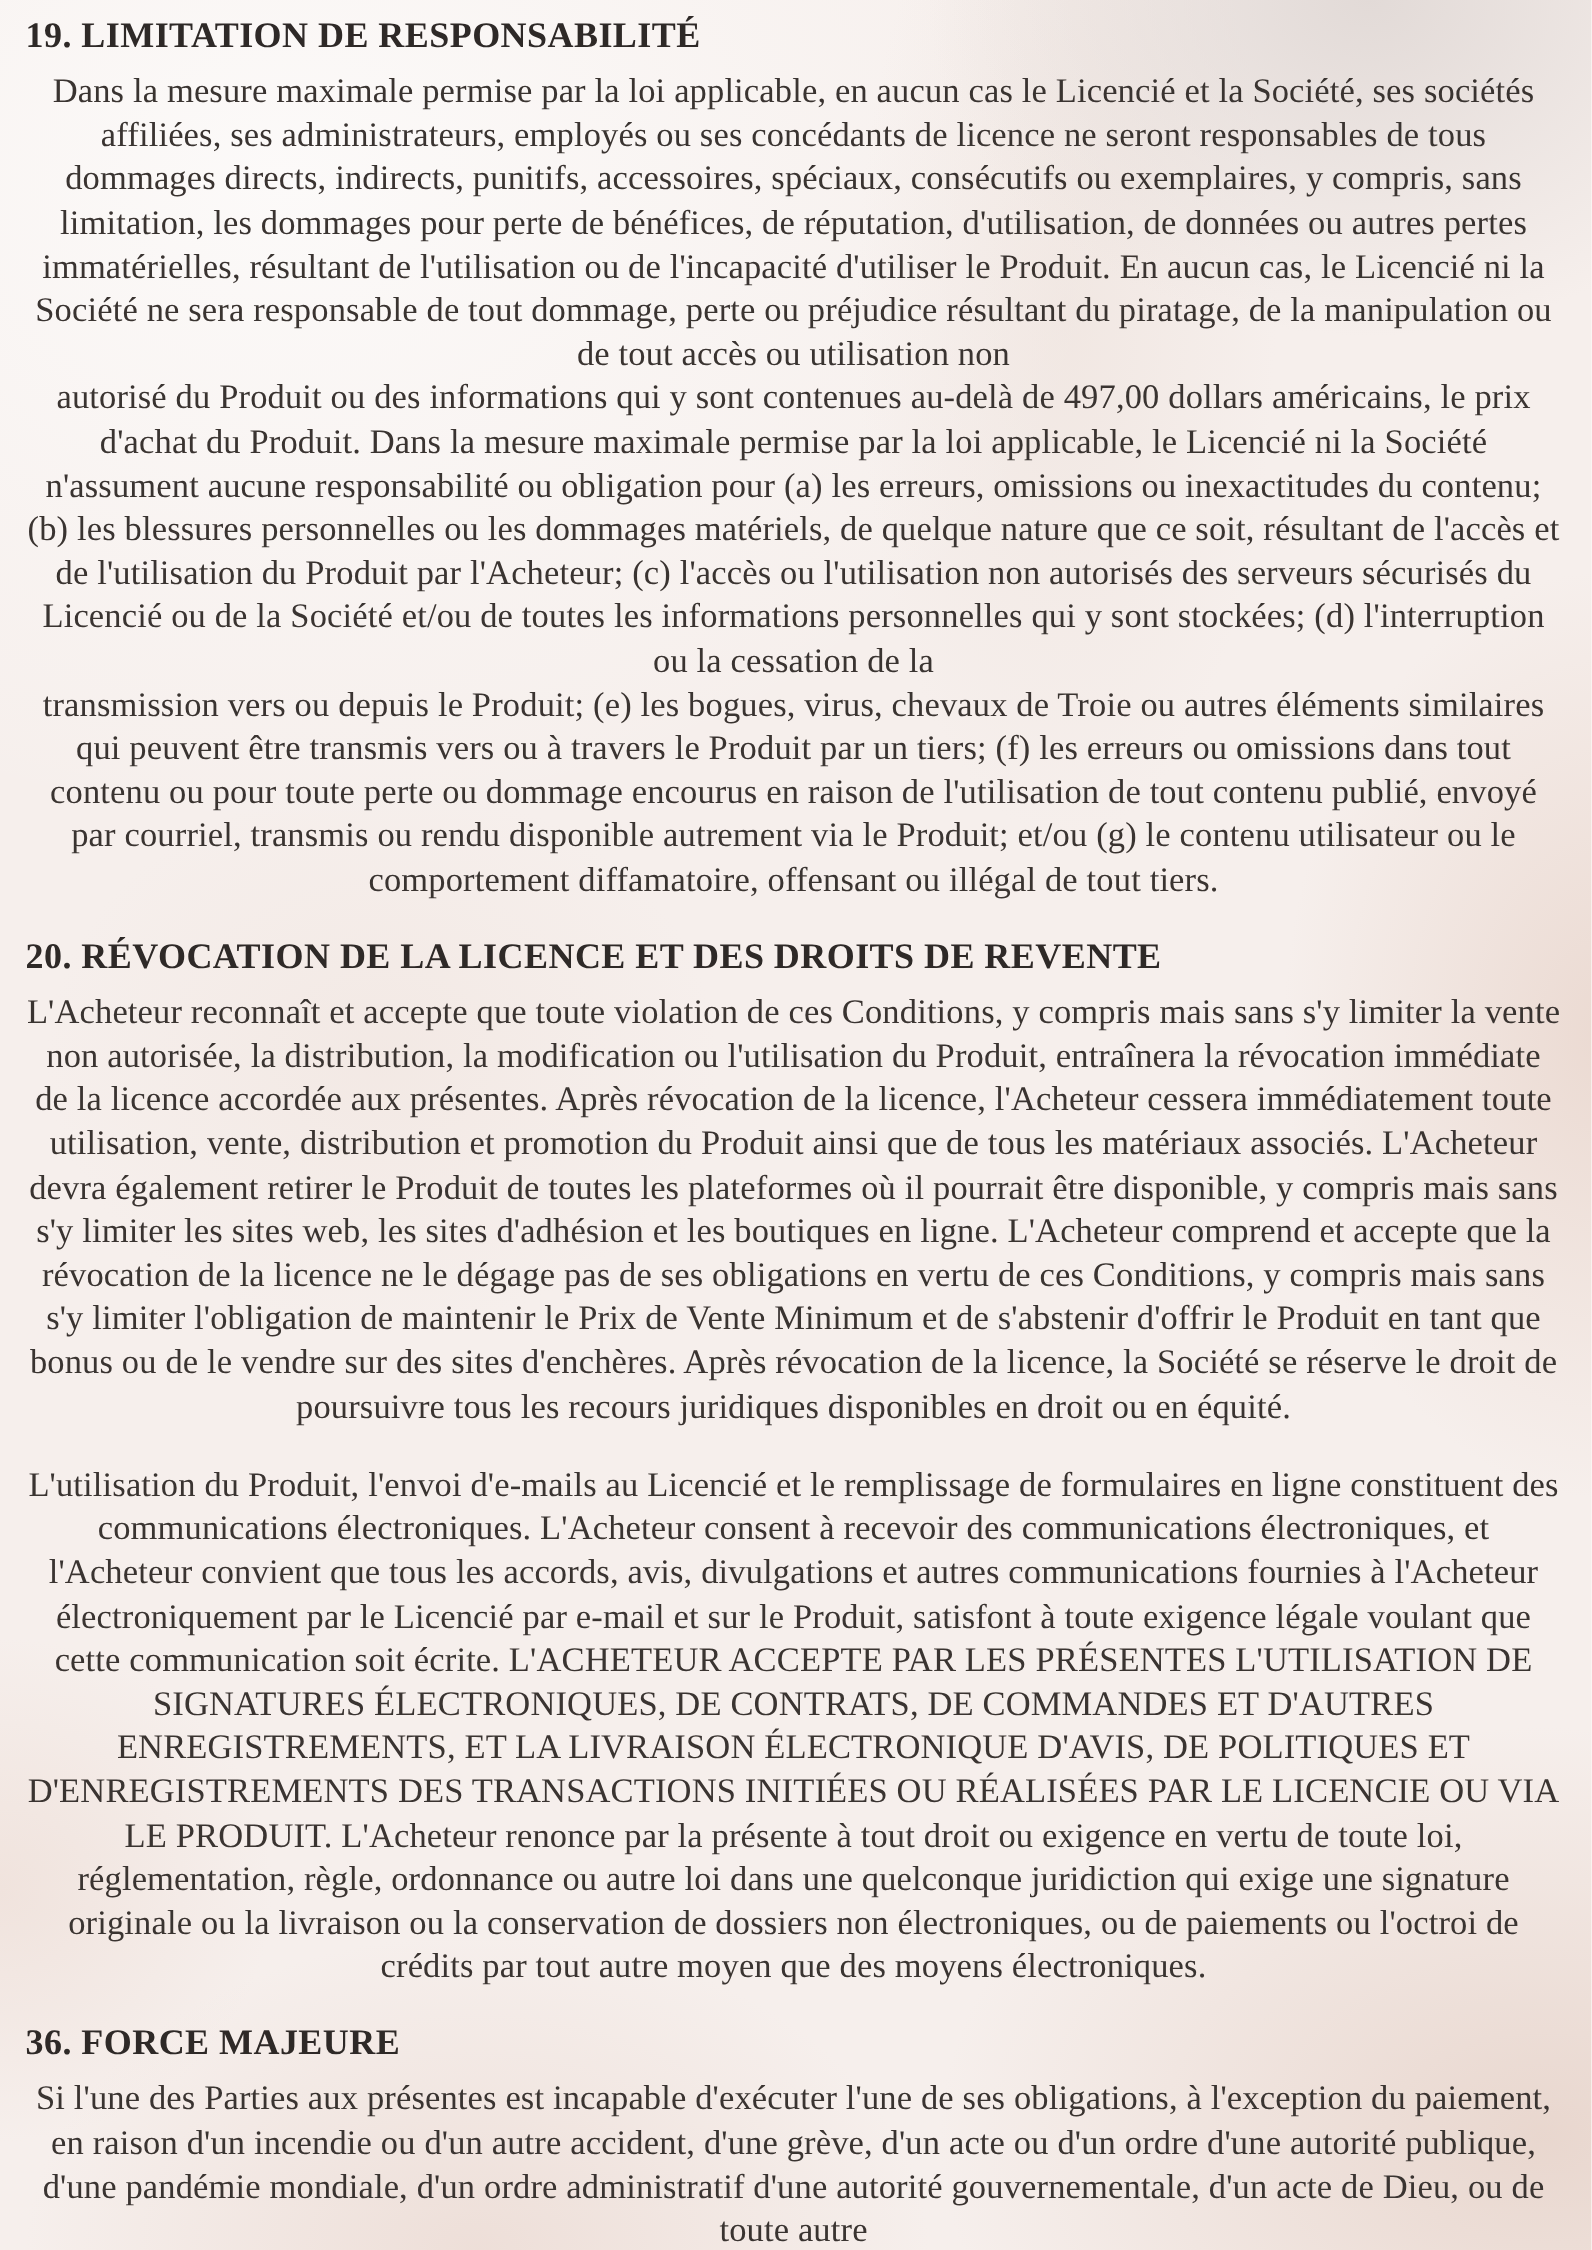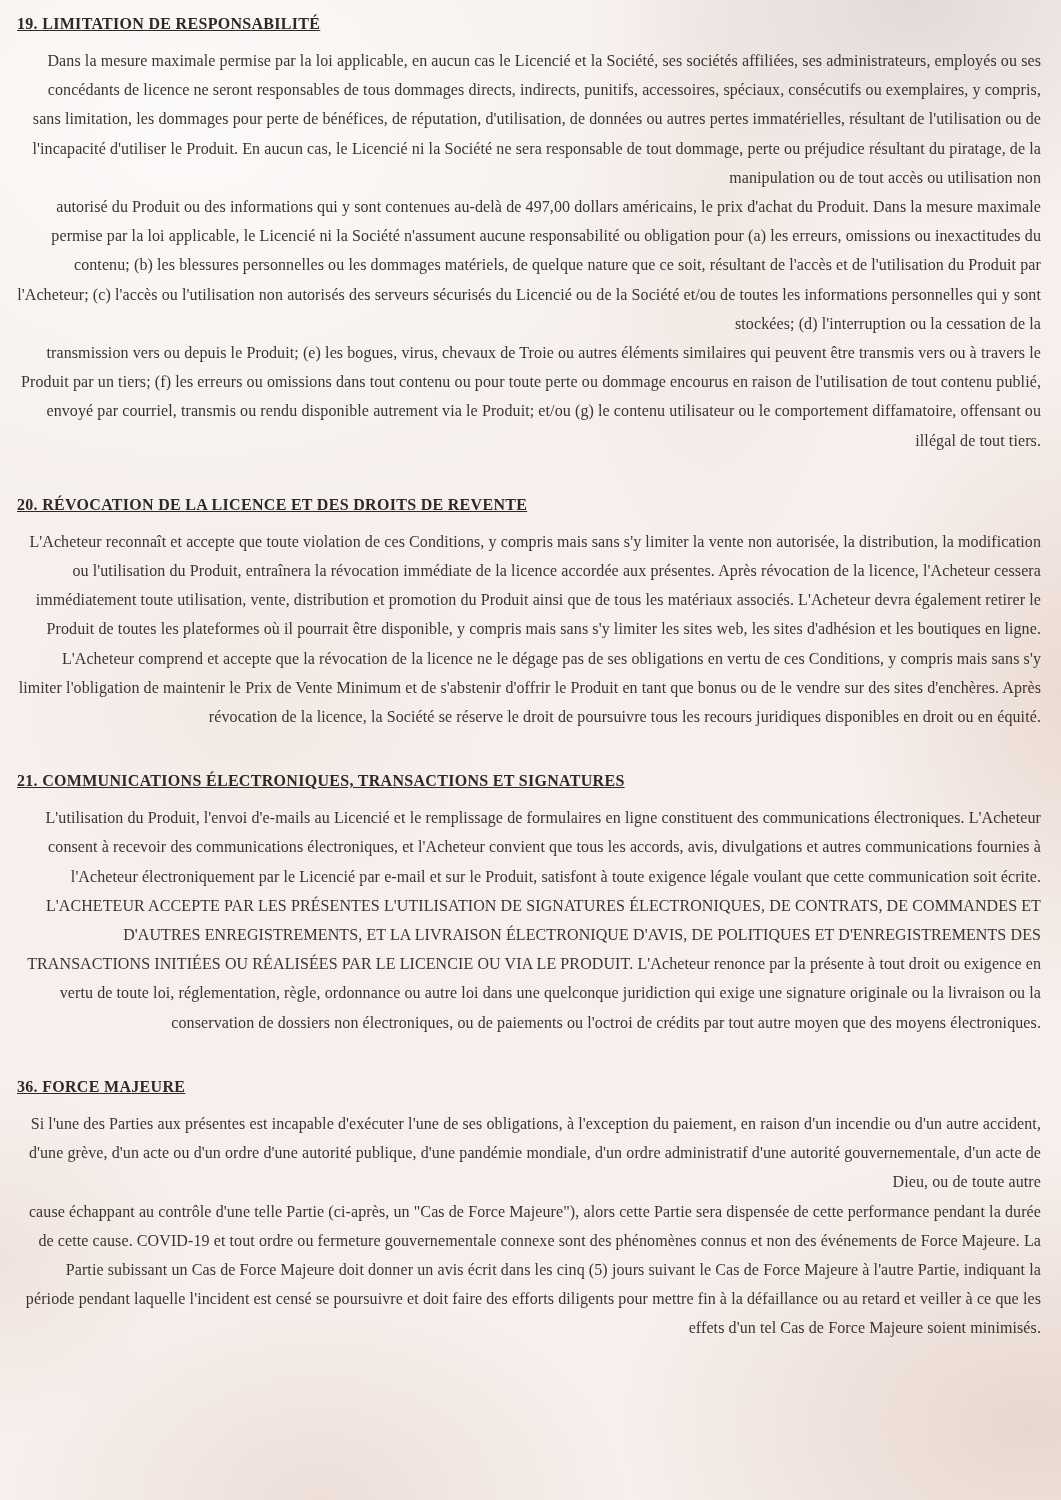--- a/index.html
+++ b/index.html
@@ -21,57 +21,55 @@
       radial-gradient(300px 430px at 101% 46%, rgba(233,214,205,0.85), rgba(233,214,205,0) 72%),
       radial-gradient(560px 380px at 97% 95%, rgba(231,212,203,0.90), rgba(231,212,203,0) 72%),
       radial-gradient(430px 300px at 30% 100%, rgba(236,220,213,0.85), rgba(236,220,213,0) 70%),
       radial-gradient(260px 240px at 0% 84%,  rgba(238,223,216,0.75), rgba(238,223,216,0) 70%),
       radial-gradient(320px 260px at 24% 47%, rgba(240,228,222,0.55), rgba(240,228,222,0) 70%),
       radial-gradient(900px 700px at 18% 8%,  #fcfaf9, rgba(252,250,249,0) 62%),
       #f6efec;
     color: #3a3431;
   }
   .doc-section { margin: 0; }
-  .doc-section + .doc-section { margin-top: 36px; }
+  .doc-section + .doc-section { margin-top: 23px; }
   .section-heading {
     margin: 0 0 8px 0;
-    font-size: 16px;
+    font-size: 24px;
     line-height: 28px;
     font-weight: 700;
     letter-spacing: 0.3px;
     color: #2e2927;
-    text-decoration: underline;
   }
   .section-paragraph {
     margin: 0;
-    font-size: 16px;
+    font-size: 23px;
     line-height: 29.2px;
     letter-spacing: 0.1px;
     white-space: pre-line;
-    text-align: right;
+    text-align: center;
     color: #3a3431;
   }
 </style>
 </head>
 <body>
 
 <div class="page">
   <main id="doc-body">
       <section class="doc-section">
         <h2 class="section-heading">19. LIMITATION DE RESPONSABILITÉ</h2>
         <p class="section-paragraph">Dans la mesure maximale permise par la loi applicable, en aucun cas le Licencié et la Société, ses sociétés affiliées, ses administrateurs, employés ou ses concédants de licence ne seront responsables de tous dommages directs, indirects, punitifs, accessoires, spéciaux, consécutifs ou exemplaires, y compris, sans limitation, les dommages pour perte de bénéfices, de réputation, d'utilisation, de données ou autres pertes immatérielles, résultant de l'utilisation ou de l'incapacité d'utiliser le Produit. En aucun cas, le Licencié ni la Société ne sera responsable de tout dommage, perte ou préjudice résultant du piratage, de la manipulation ou de tout accès ou utilisation non
 autorisé du Produit ou des informations qui y sont contenues au-delà de 497,00 dollars américains, le prix d'achat du Produit. Dans la mesure maximale permise par la loi applicable, le Licencié ni la Société n'assument aucune responsabilité ou obligation pour (a) les erreurs, omissions ou inexactitudes du contenu; (b) les blessures personnelles ou les dommages matériels, de quelque nature que ce soit, résultant de l'accès et de l'utilisation du Produit par l'Acheteur; (c) l'accès ou l'utilisation non autorisés des serveurs sécurisés du Licencié ou de la Société et/ou de toutes les informations personnelles qui y sont stockées; (d) l'interruption ou la cessation de la
 transmission vers ou depuis le Produit; (e) les bogues, virus, chevaux de Troie ou autres éléments similaires qui peuvent être transmis vers ou à travers le Produit par un tiers; (f) les erreurs ou omissions dans tout contenu ou pour toute perte ou dommage encourus en raison de l'utilisation de tout contenu publié, envoyé par courriel, transmis ou rendu disponible autrement via le Produit; et/ou (g) le contenu utilisateur ou le comportement diffamatoire, offensant ou illégal de tout tiers.</p>
       </section>
       <section class="doc-section">
         <h2 class="section-heading">20. RÉVOCATION DE LA LICENCE ET DES DROITS DE REVENTE</h2>
         <p class="section-paragraph">L'Acheteur reconnaît et accepte que toute violation de ces Conditions, y compris mais sans s'y limiter la vente non autorisée, la distribution, la modification ou l'utilisation du Produit, entraînera la révocation immédiate de la licence accordée aux présentes. Après révocation de la licence, l'Acheteur cessera immédiatement toute utilisation, vente, distribution et promotion du Produit ainsi que de tous les matériaux associés. L'Acheteur devra également retirer le Produit de toutes les plateformes où il pourrait être disponible, y compris mais sans s'y limiter les sites web, les sites d'adhésion et les boutiques en ligne. L'Acheteur comprend et accepte que la révocation de la licence ne le dégage pas de ses obligations en vertu de ces Conditions, y compris mais sans s'y limiter l'obligation de maintenir le Prix de Vente Minimum et de s'abstenir d'offrir le Produit en tant que bonus ou de le vendre sur des sites d'enchères. Après révocation de la licence, la Société se réserve le droit de poursuivre tous les recours juridiques disponibles en droit ou en équité.</p>
       </section>
       <section class="doc-section">
-        <h2 class="section-heading">21. COMMUNICATIONS ÉLECTRONIQUES, TRANSACTIONS ET SIGNATURES</h2>
         <p class="section-paragraph">L'utilisation du Produit, l'envoi d'e-mails au Licencié et le remplissage de formulaires en ligne constituent des communications électroniques. L'Acheteur consent à recevoir des communications électroniques, et l'Acheteur convient que tous les accords, avis, divulgations et autres communications fournies à l'Acheteur électroniquement par le Licencié par e-mail et sur le Produit, satisfont à toute exigence légale voulant que cette communication soit écrite. L'ACHETEUR ACCEPTE PAR LES PRÉSENTES L'UTILISATION DE SIGNATURES ÉLECTRONIQUES, DE CONTRATS, DE COMMANDES ET D'AUTRES ENREGISTREMENTS, ET LA LIVRAISON ÉLECTRONIQUE D'AVIS, DE POLITIQUES ET D'ENREGISTREMENTS DES TRANSACTIONS INITIÉES OU RÉALISÉES PAR LE LICENCIE OU VIA LE PRODUIT. L'Acheteur renonce par la présente à tout droit ou exigence en vertu de toute loi, réglementation, règle, ordonnance ou autre loi dans une quelconque juridiction qui exige une signature originale ou la livraison ou la conservation de dossiers non électroniques, ou de paiements ou l'octroi de crédits par tout autre moyen que des moyens électroniques.</p>
       </section>
       <section class="doc-section">
         <h2 class="section-heading">36. FORCE MAJEURE</h2>
         <p class="section-paragraph">Si l'une des Parties aux présentes est incapable d'exécuter l'une de ses obligations, à l'exception du paiement, en raison d'un incendie ou d'un autre accident, d'une grève, d'un acte ou d'un ordre d'une autorité publique, d'une pandémie mondiale, d'un ordre administratif d'une autorité gouvernementale, d'un acte de Dieu, ou de toute autre
 cause échappant au contrôle d'une telle Partie (ci-après, un "Cas de Force Majeure"), alors cette Partie sera dispensée de cette performance pendant la durée de cette cause. COVID-19 et tout ordre ou fermeture gouvernementale connexe sont des phénomènes connus et non des événements de Force Majeure. La Partie subissant un Cas de Force Majeure doit donner un avis écrit dans les cinq (5) jours suivant le Cas de Force Majeure à l'autre Partie, indiquant la période pendant laquelle l'incident est censé se poursuivre et doit faire des efforts diligents pour mettre fin à la défaillance ou au retard et veiller à ce que les effets d'un tel Cas de Force Majeure soient minimisés.</p>
       </section>
     </main>
 </div>
 

